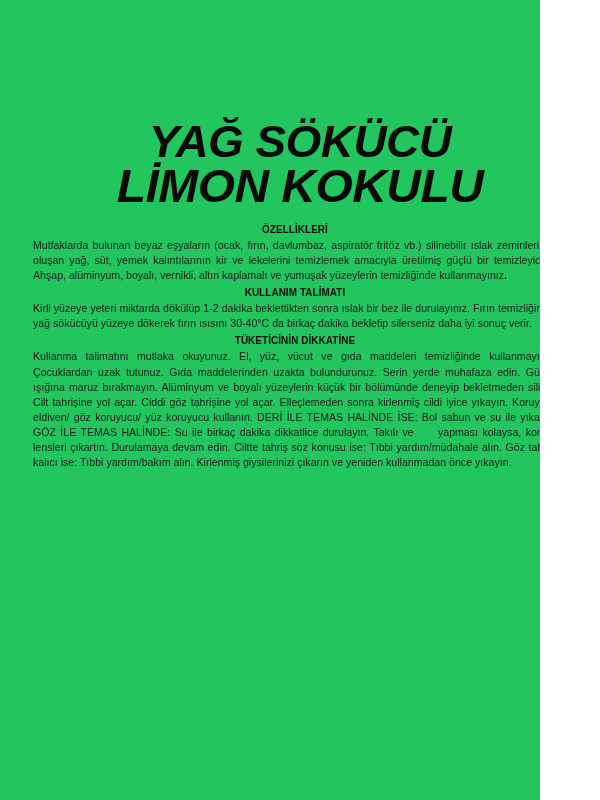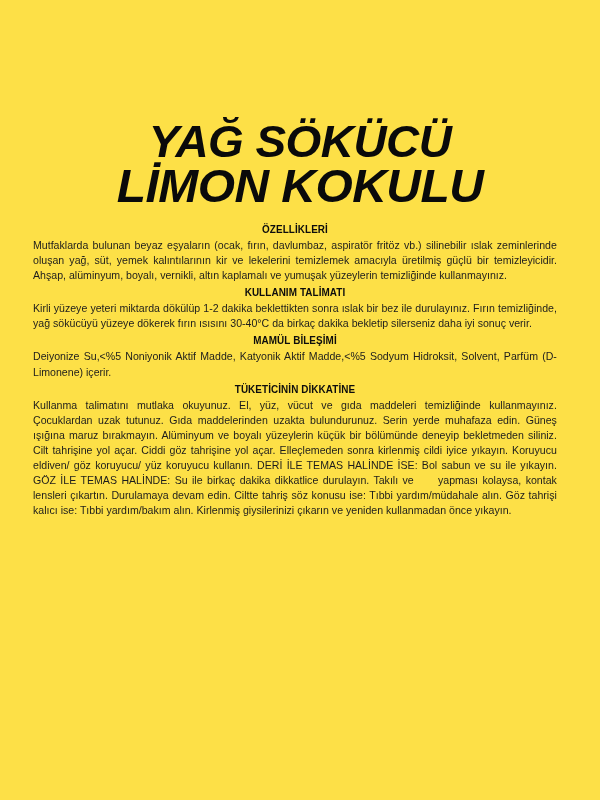--- a/index.html
+++ b/index.html
@@ -2,23 +2,23 @@
 <html><head>
 <meta charset="utf-8">
 <style>
   html, body {
     margin: 0;
     padding: 0;
     background: #ffffff;
   }
   .page {
     position: relative;
-    width: 600px;
+    width: 540px;
     height: 800px;
-    background: #fde047;
+    background: #22c55e;
     overflow: hidden;
     font-family: "Liberation Sans", "DejaVu Sans", sans-serif;
     color: #1a1a1a;
   }
   .label-body {
     position: absolute;
     left: 33px;
     top: 120px;
     width: 534px;
   }
@@ -91,24 +91,20 @@
     <div class="section">
       <div class="section-heading">ÖZELLİKLERİ</div>
       <p class="section-body">Mutfaklarda bulunan beyaz eşyaların (ocak, fırın, davlumbaz, aspiratör fritöz vb.) silinebilir ıslak zeminlerinde oluşan yağ, süt, yemek kalıntılarının kir ve lekelerini temizlemek amacıyla üretilmiş güçlü bir temizleyicidir. Ahşap, alüminyum, boyalı, vernikli, altın kaplamalı ve yumuşak yüzeylerin temizliğinde kullanmayınız.</p>
     </div>
 
     <div class="section">
       <div class="section-heading">KULLANIM TALİMATI</div>
       <p class="section-body">Kirli yüzeye yeteri miktarda dökülüp 1-2 dakika beklettikten  sonra ıslak bir bez ile durulayınız. Fırın temizliğinde, yağ sökücüyü yüzeye dökerek fırın ısısını 30-40°C da birkaç dakika bekletip silerseniz daha iyi sonuç verir.</p>
     </div>
 
-    <div class="section">
-      <div class="section-heading">MAMÜL BİLEŞİMİ</div>
-      <p class="section-body">Deiyonize Su,&lt;%5 Noniyonik Aktif Madde, Katyonik Aktif Madde,&lt;%5 Sodyum Hidroksit, Solvent, Parfüm (D-Limonene) içerir.</p>
-    </div>
 
     <div class="section">
       <div class="section-heading">TÜKETİCİNİN DİKKATİNE</div>
       <p class="section-body"><span>Kullanma talimatını mutlaka okuyunuz. El, yüz, vücut ve gıda maddeleri temizliğinde kullanmayınız. Çocuklardan uzak tutunuz. Gıda maddelerinden uzakta bulundurunuz. Serin yerde muhafaza edin. Güneş ışığına maruz bırakmayın. Alüminyum ve boyalı yüzeylerin küçük bir bölümünde deneyip bekletmeden siliniz. Cilt tahrişine yol açar. Ciddi göz tahrişine yol açar. Elleçlemeden sonra kirlenmiş cildi iyice yıkayın. Koruyucu eldiven/ göz koruyucu/ yüz koruyucu kullanın. DERİ İLE TEMAS HALİNDE İSE: Bol sabun ve su ile yıkayın. GÖZ İLE TEMAS HALİNDE: Su ile birkaç dakika dikkatlice durulayın. Takılı ve</span><span class="gap-blank"></span><span>yapması kolaysa, kontak lensleri çıkartın. Durulamaya devam edin. Ciltte tahriş söz konusu ise: Tıbbi yardım/müdahale alın. Göz tahrişi kalıcı ise: Tıbbi yardım/bakım alın. Kirlenmiş giysilerinizi çıkarın ve yeniden kullanmadan önce yıkayın.</span></p>
     </div>
 
   </div>
 
 </div>
 

